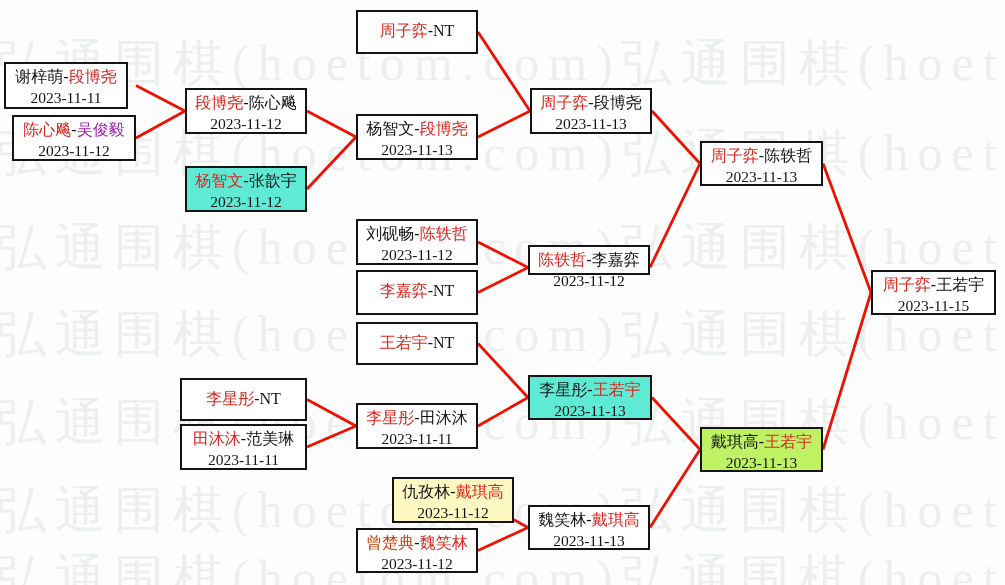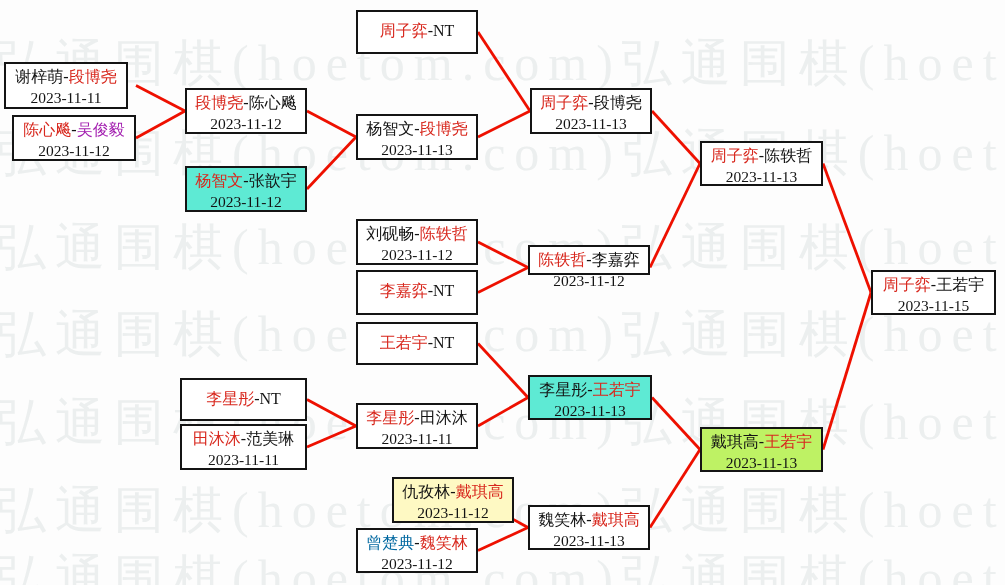--- a/index.html
+++ b/index.html
@@ -121,21 +121,21 @@
       </div>
       <div class="match-box" style="left: 356px; top: 403px; width: 122px; height: 46px; border-color: rgb(20, 20, 20); background: rgb(255, 255, 255);">
         <div class="name-line"><span style="color: rgb(216, 40, 30);">李星彤</span><span style="color: rgb(20, 20, 20);">-</span><span style="color: rgb(20, 20, 20);">田沐沐</span></div>
         <div class="date-line">2023-11-11</div>
       </div>
       <div class="match-box" style="left: 356px; top: 477px; width: 122px; height: 46px; border-color: rgb(20, 20, 20); background: #fef9c3; margin-left: 36px;">
         <div class="name-line"><span style="color: rgb(20, 20, 20);">仇孜林</span><span style="color: rgb(20, 20, 20);">-</span><span style="color: rgb(216, 40, 30);">戴琪高</span></div>
         <div class="date-line">2023-11-12</div>
       </div>
       <div class="match-box" style="left: 356px; top: 528px; width: 122px; height: 45px; border-color: rgb(20, 20, 20); background: rgb(255, 255, 255);">
-        <div class="name-line"><span style="color: #0369a1;">曾楚典</span><span style="color: rgb(20, 20, 20);">-</span><span style="color: rgb(216, 40, 30);">魏笑林</span></div>
+        <div class="name-line"><span style="color: #c2410c;">曾楚典</span><span style="color: rgb(20, 20, 20);">-</span><span style="color: rgb(216, 40, 30);">魏笑林</span></div>
         <div class="date-line">2023-11-12</div>
       </div>
       <div class="match-box" style="left: 530px; top: 88px; width: 122px; height: 46px; border-color: rgb(20, 20, 20); background: rgb(255, 255, 255);">
         <div class="name-line"><span style="color: rgb(216, 40, 30);">周子弈</span><span style="color: rgb(20, 20, 20);">-</span><span style="color: rgb(20, 20, 20);">段博尧</span></div>
         <div class="date-line">2023-11-13</div>
       </div>
       <div class="match-box" style="left: 528px; top: 245px; width: 122px; height: 30px; border-color: rgb(20, 20, 20); background: rgb(255, 255, 255);">
         <div class="name-line"><span style="color: rgb(216, 40, 30);">陈轶哲</span><span style="color: rgb(20, 20, 20);">-</span><span style="color: rgb(20, 20, 20);">李嘉弈</span></div>
         <div class="date-line">2023-11-12</div>
       </div>

